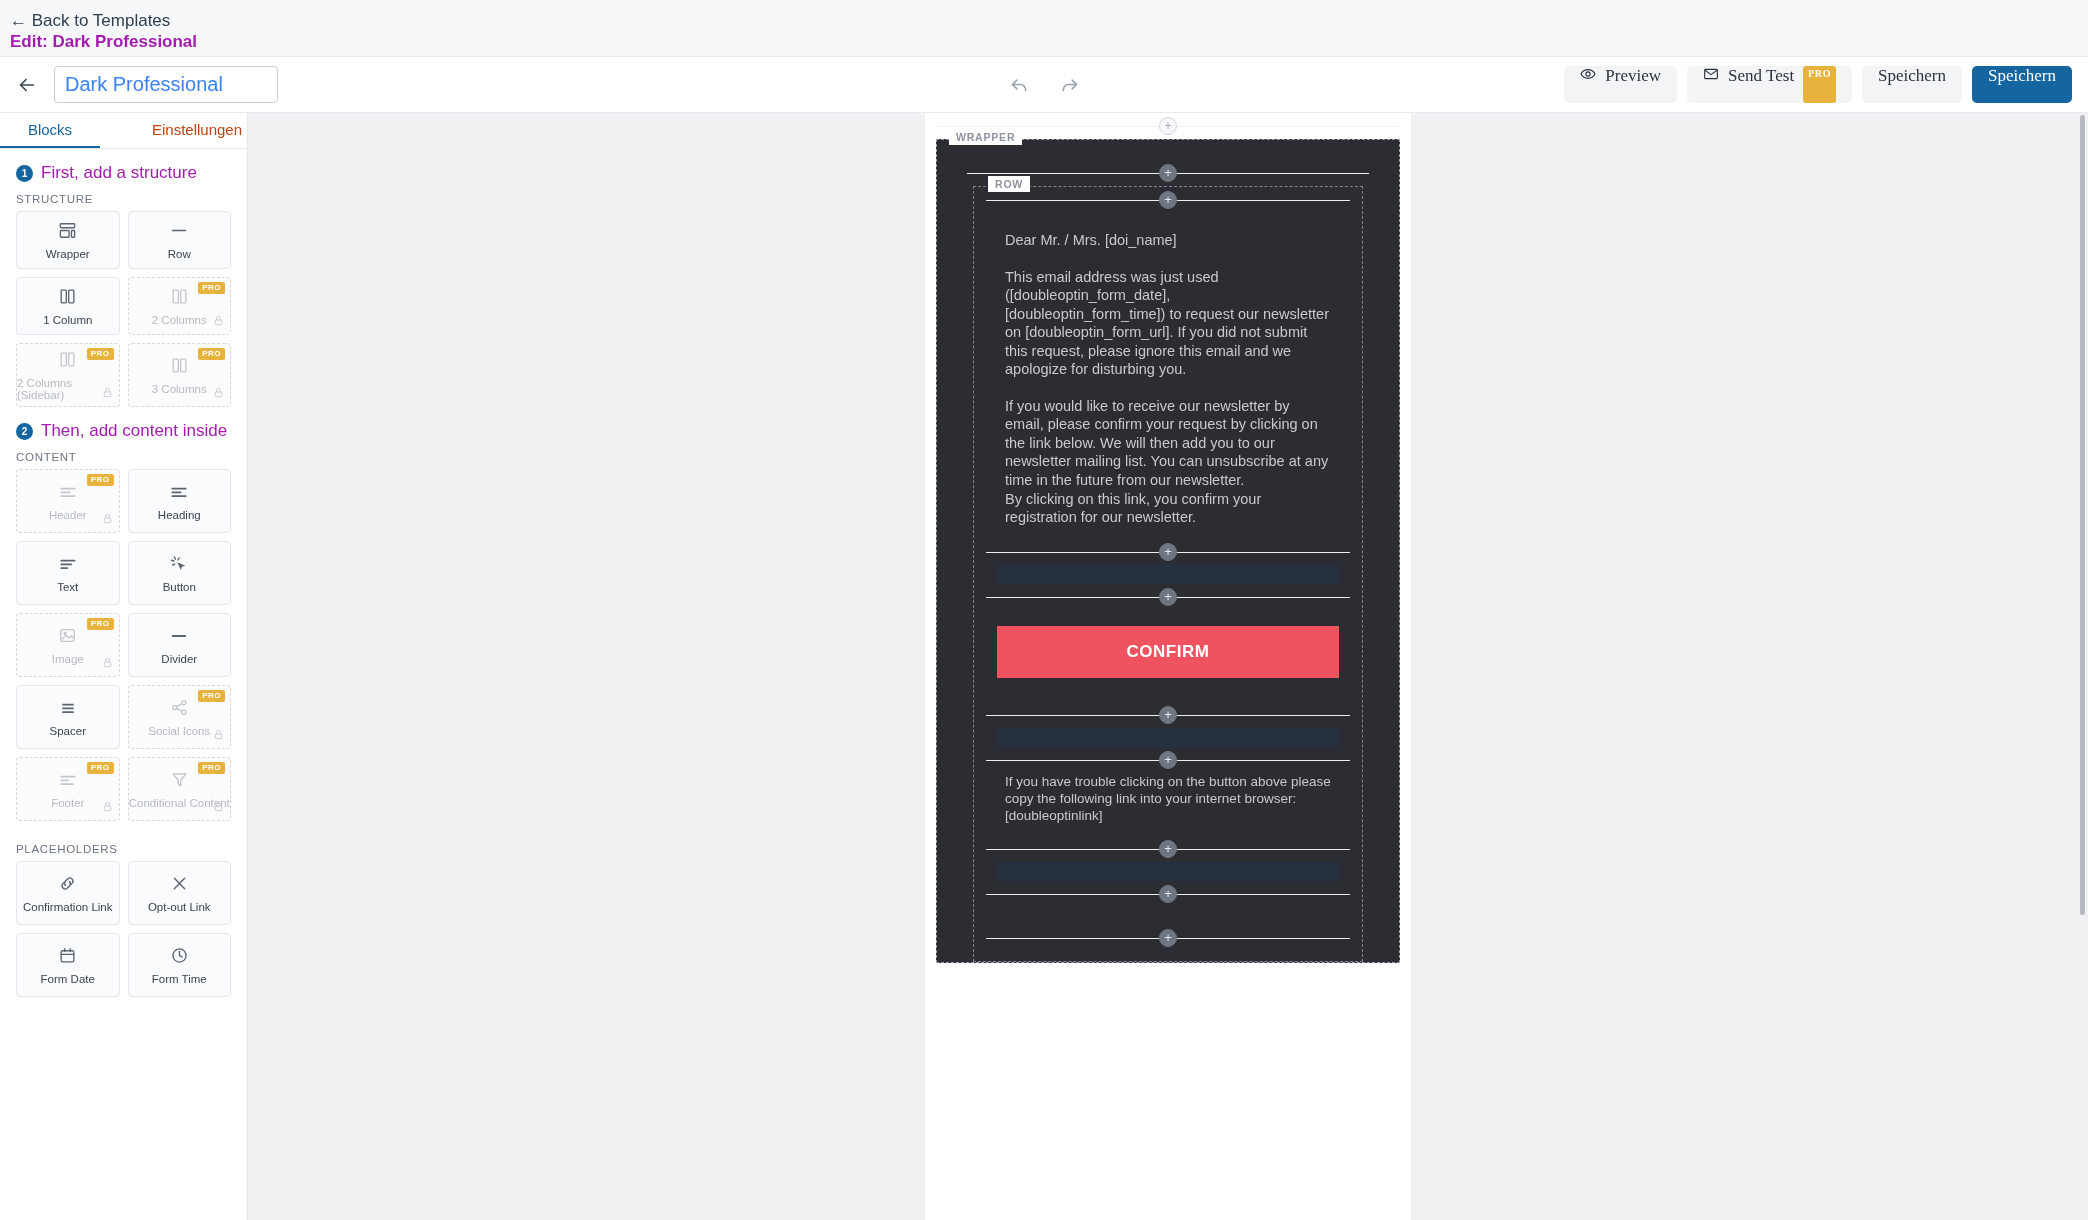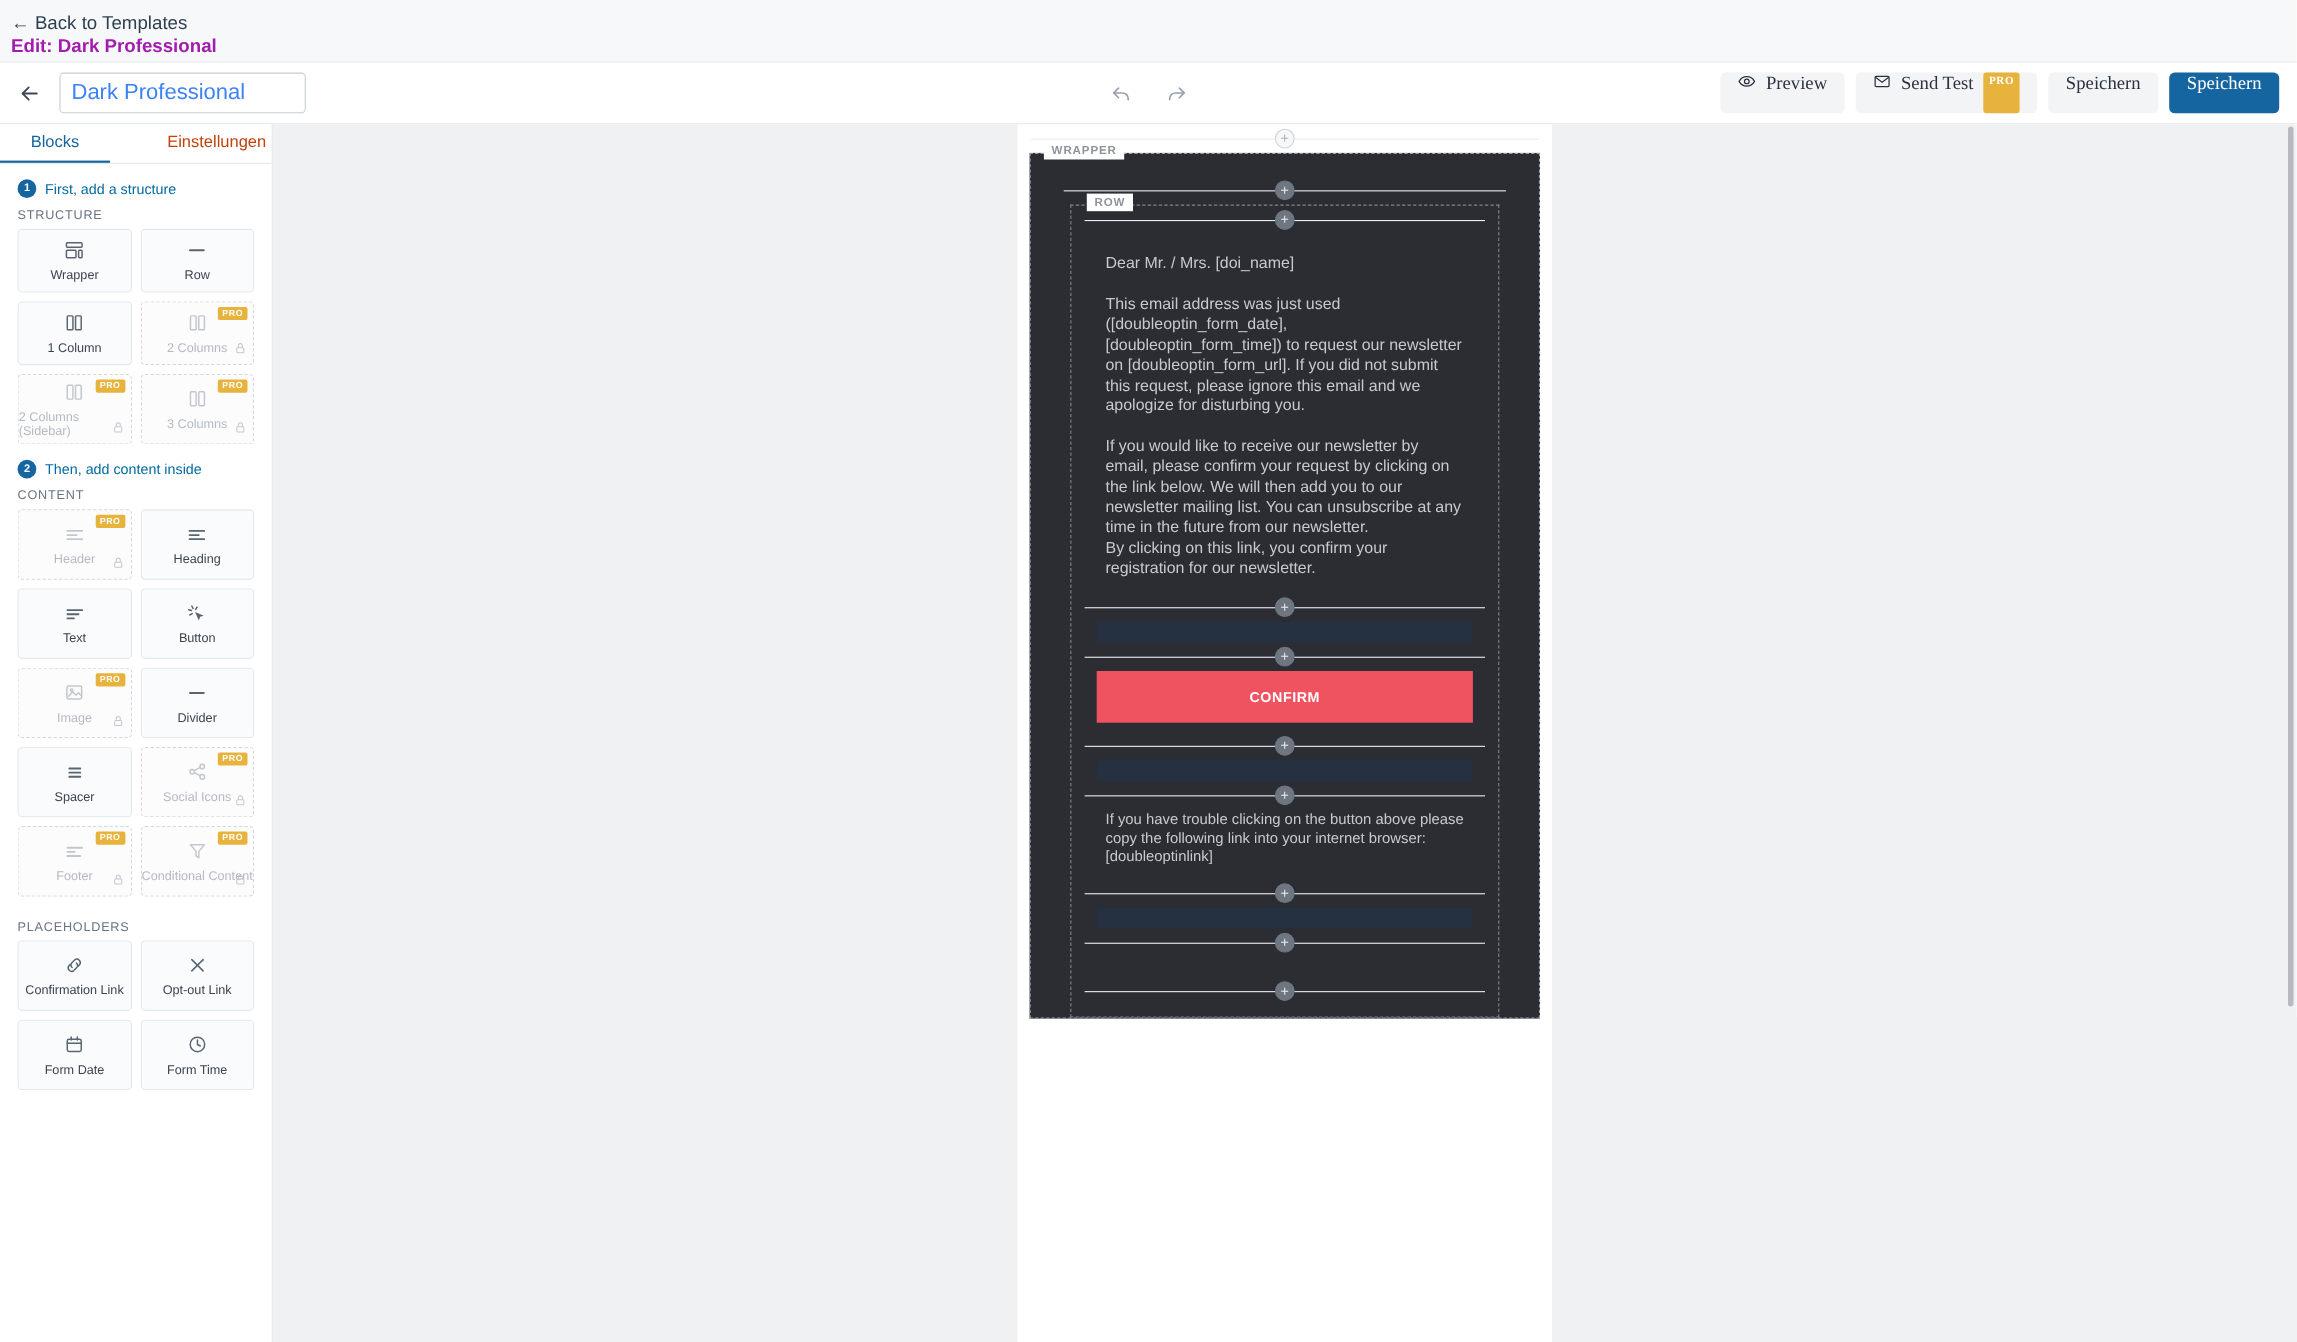--- a/index.html
+++ b/index.html
@@ -100,21 +100,21 @@
   .step-row {
     display: flex; align-items: center; gap: 8px;
     padding: 14px 16px 2px;
   }
   .step-num {
     width: 17px; height: 17px; border-radius: 50%;
     background: #1565a0; color: #fff;
     font-size: 10px; font-weight: 700;
     display: flex; align-items: center; justify-content: center;
   }
-  .step-label { font-size: 13px; color: #0369a1; }
+  .step-label { font-size: 17px; color: #a21caf; }
   .sec-label {
     font-size: 11.5px; color: #6b7483; letter-spacing: .7px;
     padding: 8px 16px 6px;
   }
 
   .grid { display: grid; grid-template-columns: 1fr 1fr; gap: 8px; padding: 0 16px; }
   .cell {
     position: relative; height: 58px;
     background: #fafbfc; border: 1px solid #e4e7ec; border-radius: 4px;
     display: flex; flex-direction: column;
@@ -196,23 +196,23 @@
     color: #c7cacd; font-size: 14.5px; line-height: 1.28;
     padding: 0 31px; margin: 0;
   }
   .pad-block { padding: 18px 31px 0; }
 
   .spacer-block {
     background: #253040; height: 19px; margin: 0 0;
   }
   .confirm-btn {
     background: #ef5360; color: #ffffff;
-    font-size: 13px; font-weight: 700; letter-spacing: .5px;
+    font-size: 17px; font-weight: 700; letter-spacing: .5px;
     text-align: center; padding: 16px 0;
-    margin: 0 23px; border: none; cursor: pointer;
+    margin: 16px 23px; border: none; cursor: pointer;
     width: calc(100% - 46px);
     font-family: "Liberation Sans", sans-serif;
   }
 
   
   .vscroll {
     position: absolute; right: 3px; top: 2px;
     width: 5px; height: 800px;
     background: #b6bac0; border-radius: 3px;
   }

